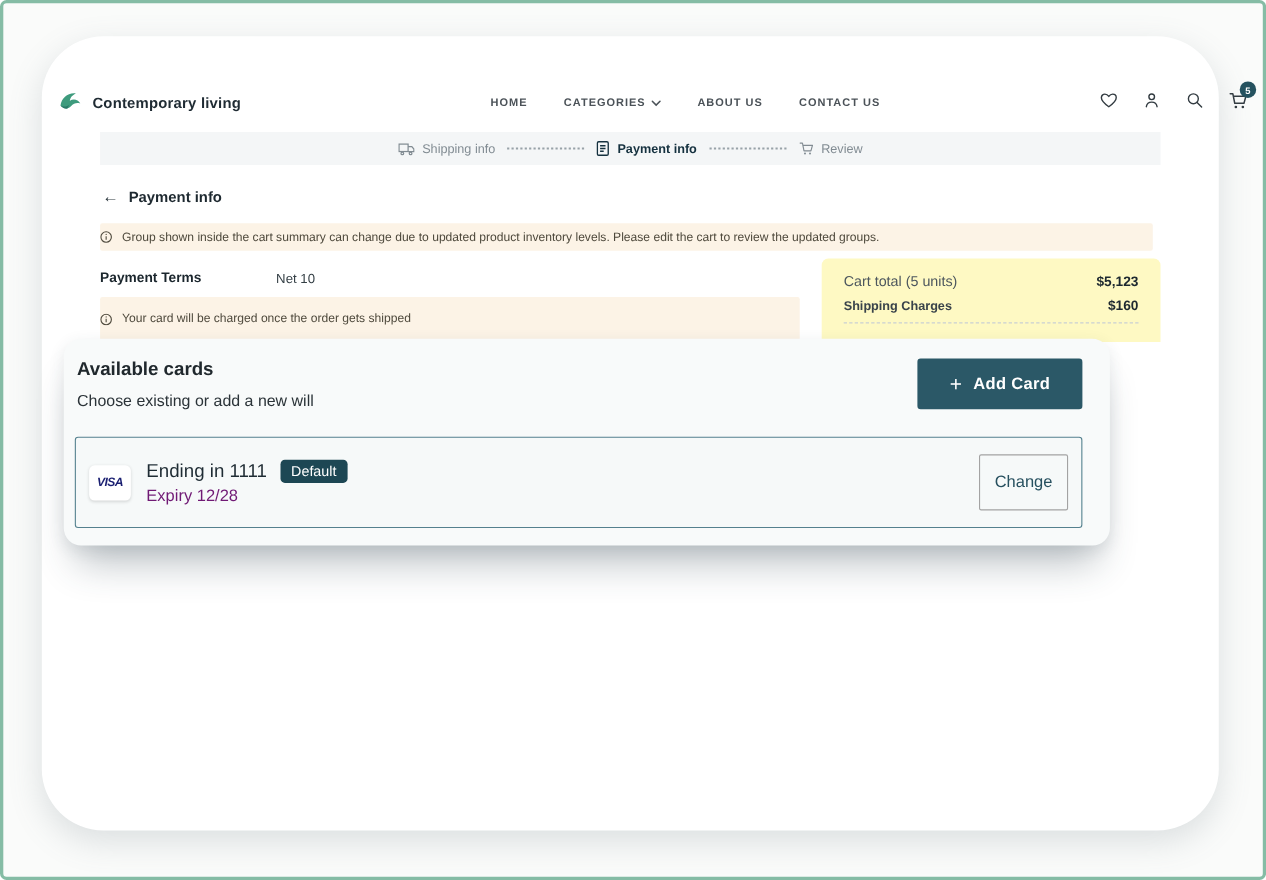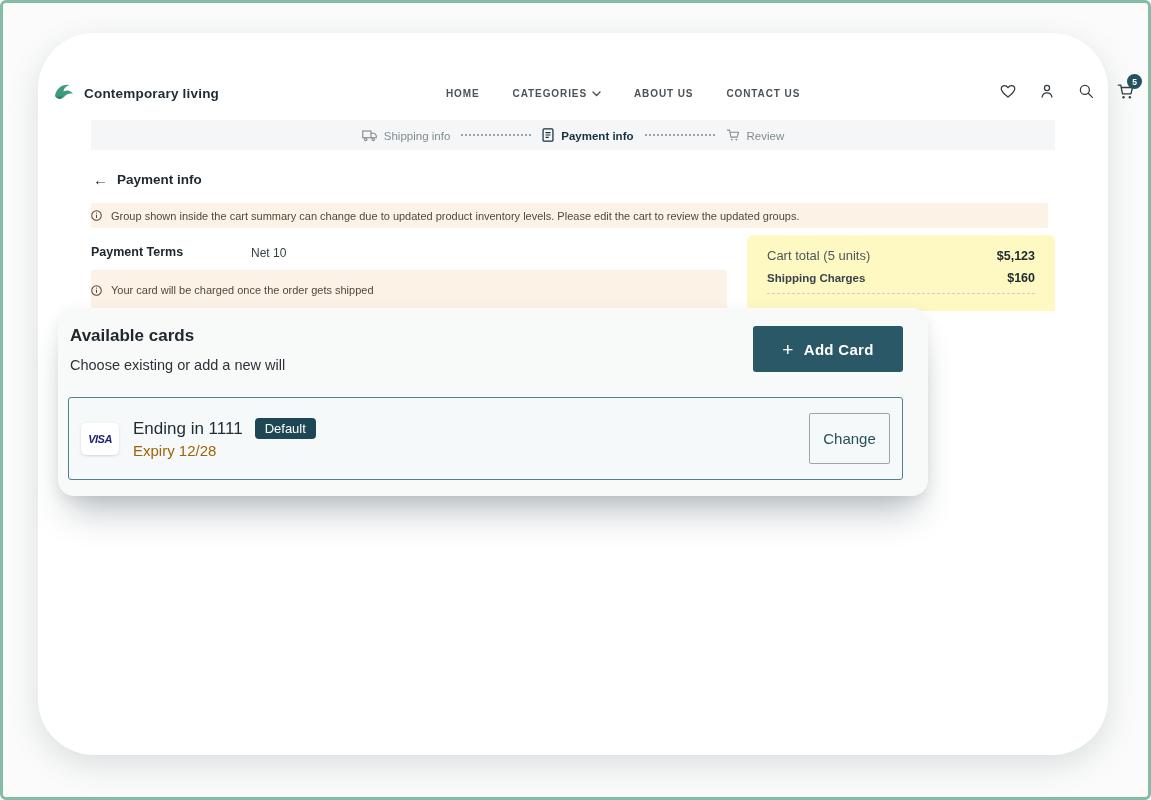--- a/index.html
+++ b/index.html
@@ -48,21 +48,21 @@
   
   .cart-summary { position:absolute; left:709px; top:202px; width:308px; height:76px;
                   background:#fef9c3; border-radius:6px 6px 0 0; padding:13px 20px 0; }
   .sum-row { display:flex; justify-content:space-between; align-items:baseline; margin-bottom:8px; }
   .sum-label-1 { font-size:13px; color:#4D575E; }
   .sum-label-2 { font-size:11.5px; color:#39434A; font-weight:600; }
   .sum-value { font-size:12.5px; font-weight:bold; color:#1E2930; }
   .sum-dashed { border-top:1px dashed #C9CFD4; margin-top:3px; }
 
   
-  .modal { position:absolute; left:20px; top:275px; width:870px; height:188px;
+  .modal { position:absolute; left:20px; top:275px; width:951px; height:188px;
            background:#F8FAFA; border-radius:16px;
            box-shadow:0 26px 36px -12px rgba(45,65,75,.33), 0 4px 14px rgba(45,65,75,.10); }
   .modal-title { position:absolute; left:12px; top:18px; font-size:17px; font-weight:bold; color:#20282D; }
   .modal-subtitle { position:absolute; left:12px; top:49px; font-size:14.5px; color:#2B3338; }
   .add-btn { position:absolute; right:25px; top:18px; width:150px; height:46px; background:#2B5867;
              color:#fff; border:none; border-radius:3px; display:flex; align-items:center;
              justify-content:center; gap:10px; font-size:15px; font-weight:bold; letter-spacing:.3px;
              cursor:pointer; font-family:"Liberation Sans",sans-serif; }
   .add-plus { font-size:19px; font-weight:normal; line-height:1; }
 
@@ -70,21 +70,21 @@
               border:1.5px solid #54808E; border-radius:3px; background:#F6F9F9;
               display:flex; align-items:center; padding:0 12px; cursor:pointer; }
   .visa-chip { width:38px; height:32px; background:#fff; border-radius:5px;
                box-shadow:0 1px 3px rgba(0,0,0,.14); display:flex; align-items:center;
                justify-content:center; margin-right:14px; }
   .visa-word { font-size:11px; font-style:italic; font-weight:bold; color:#1A1F71; letter-spacing:-.5px; }
   .card-texts { display:flex; flex-direction:column; gap:3px; }
   .card-line1 { display:flex; align-items:center; gap:12px; }
   .card-ending { font-size:17px; color:#1F2C34; }
   .default-badge { background:#1D4754; color:#fff; font-size:13px; padding:3px 10px; border-radius:4px; }
-  .card-expiry { font-size:15px; color:#a16207; }
+  .card-expiry { font-size:15px; color:#701a75; }
   .change-btn { margin-left:auto; width:81px; height:51px; border:1px solid #a3a3a3; background:transparent;
                 color:#27505F; font-size:15px; border-radius:2px; cursor:pointer;
                 font-family:"Liberation Sans",sans-serif; }
 
   svg { display:block; }
 </style>
 </head>
 <body>
 
 <div class="frame">

